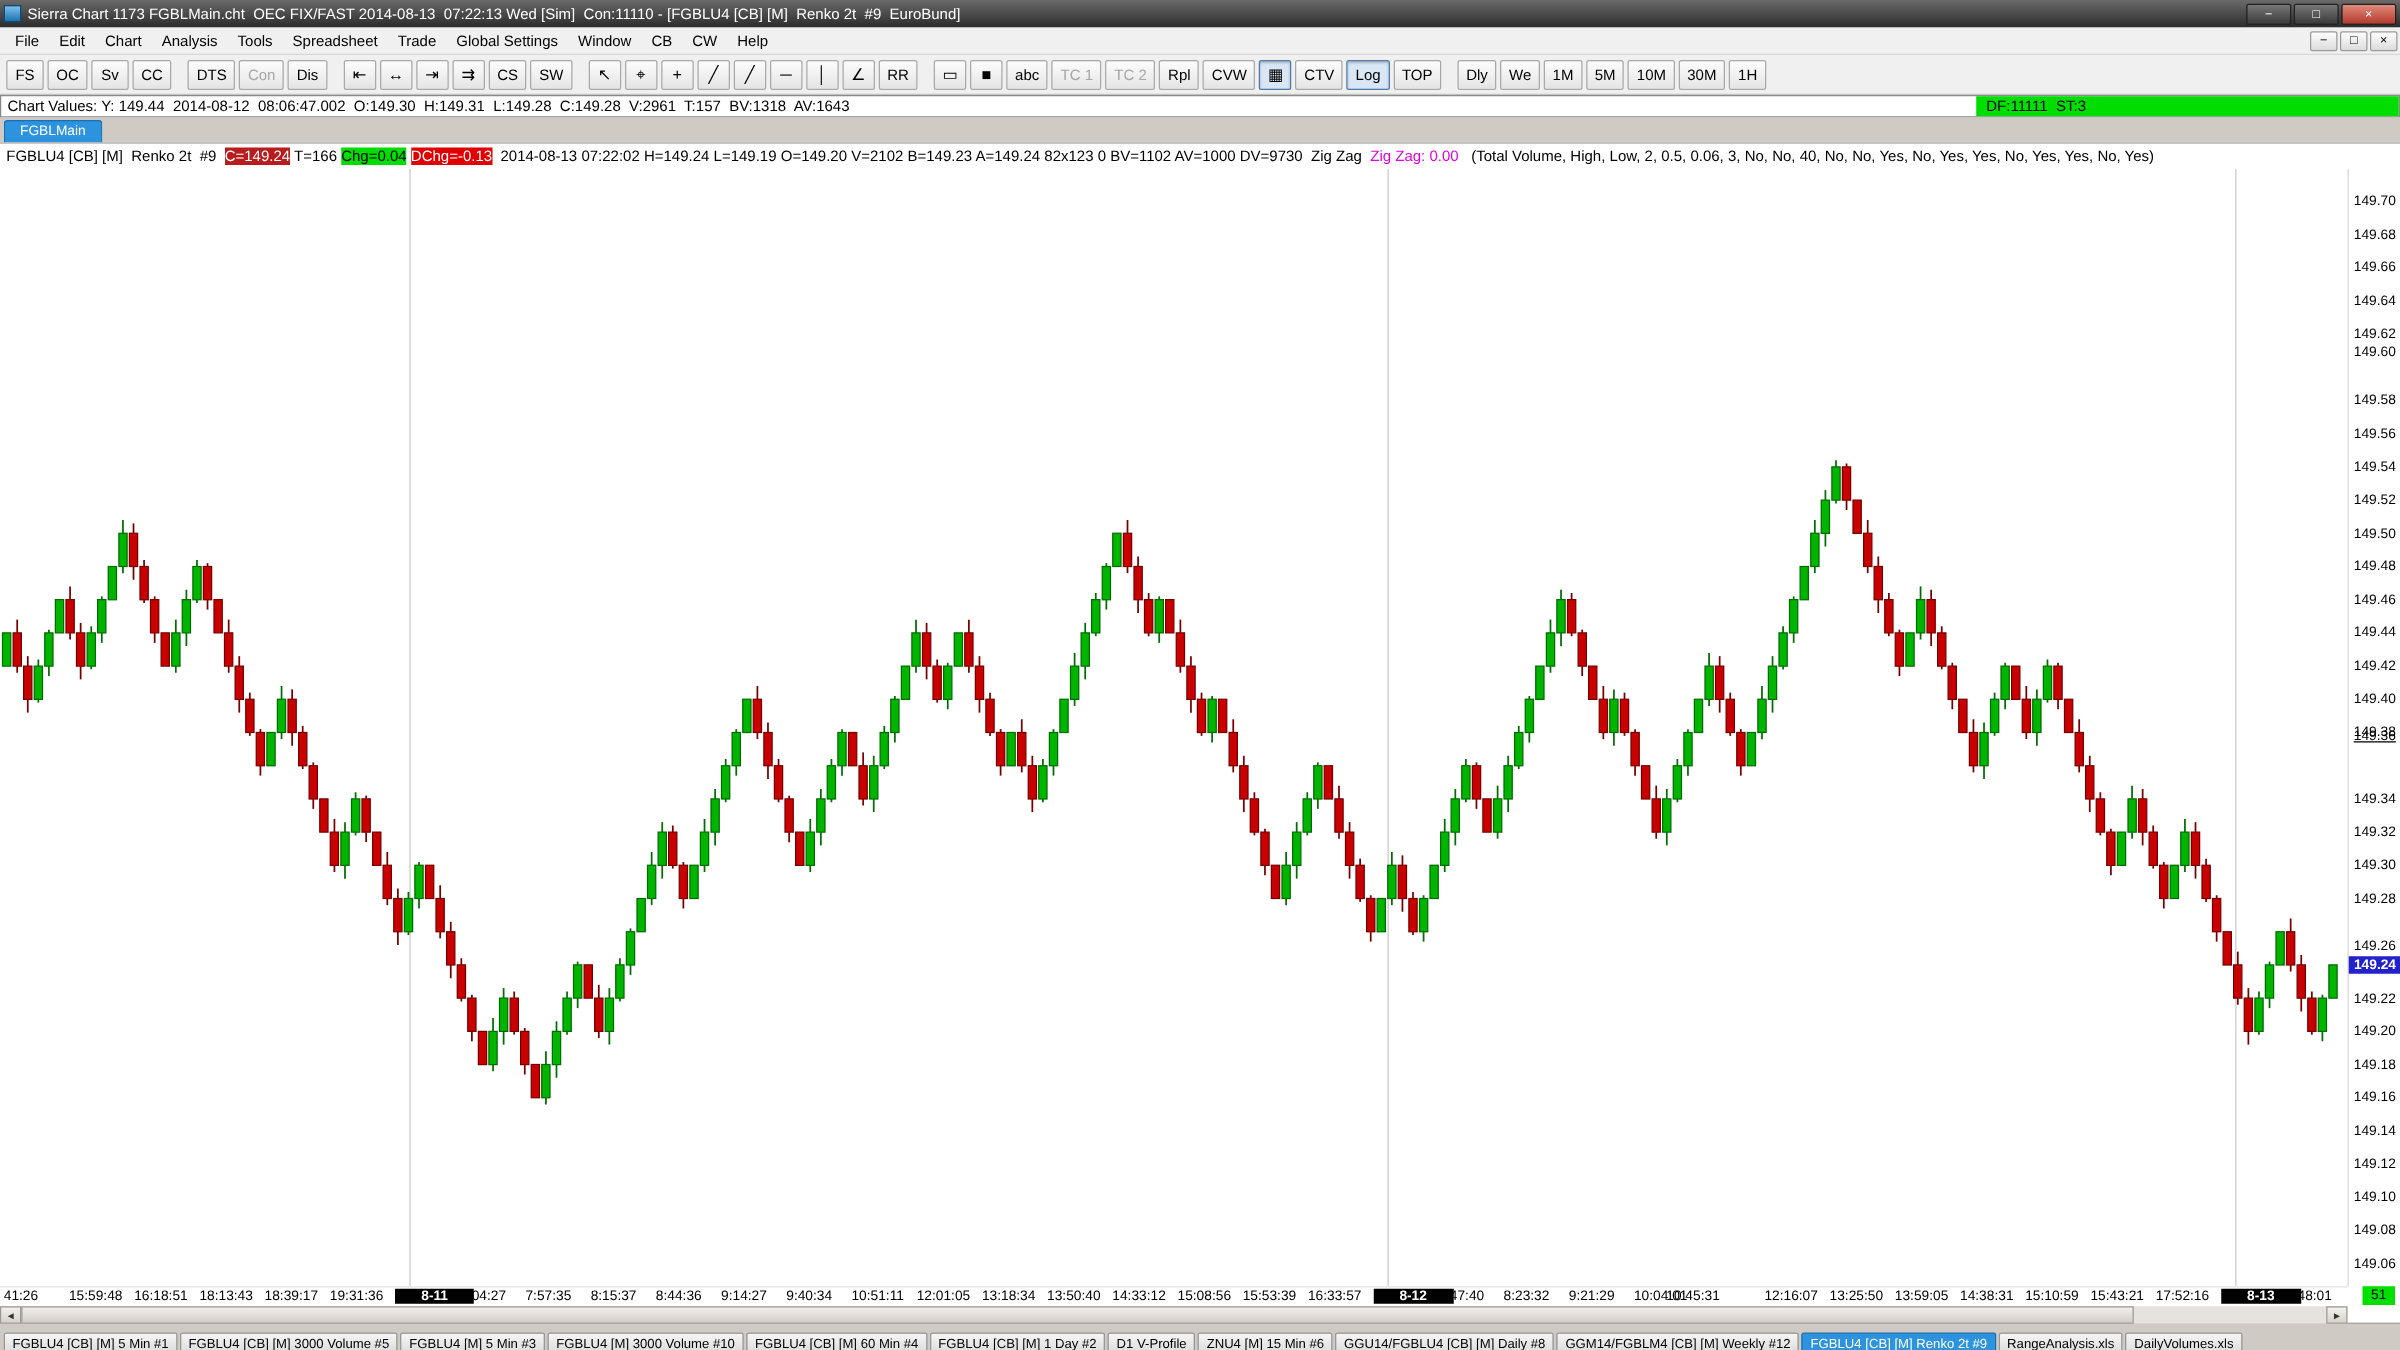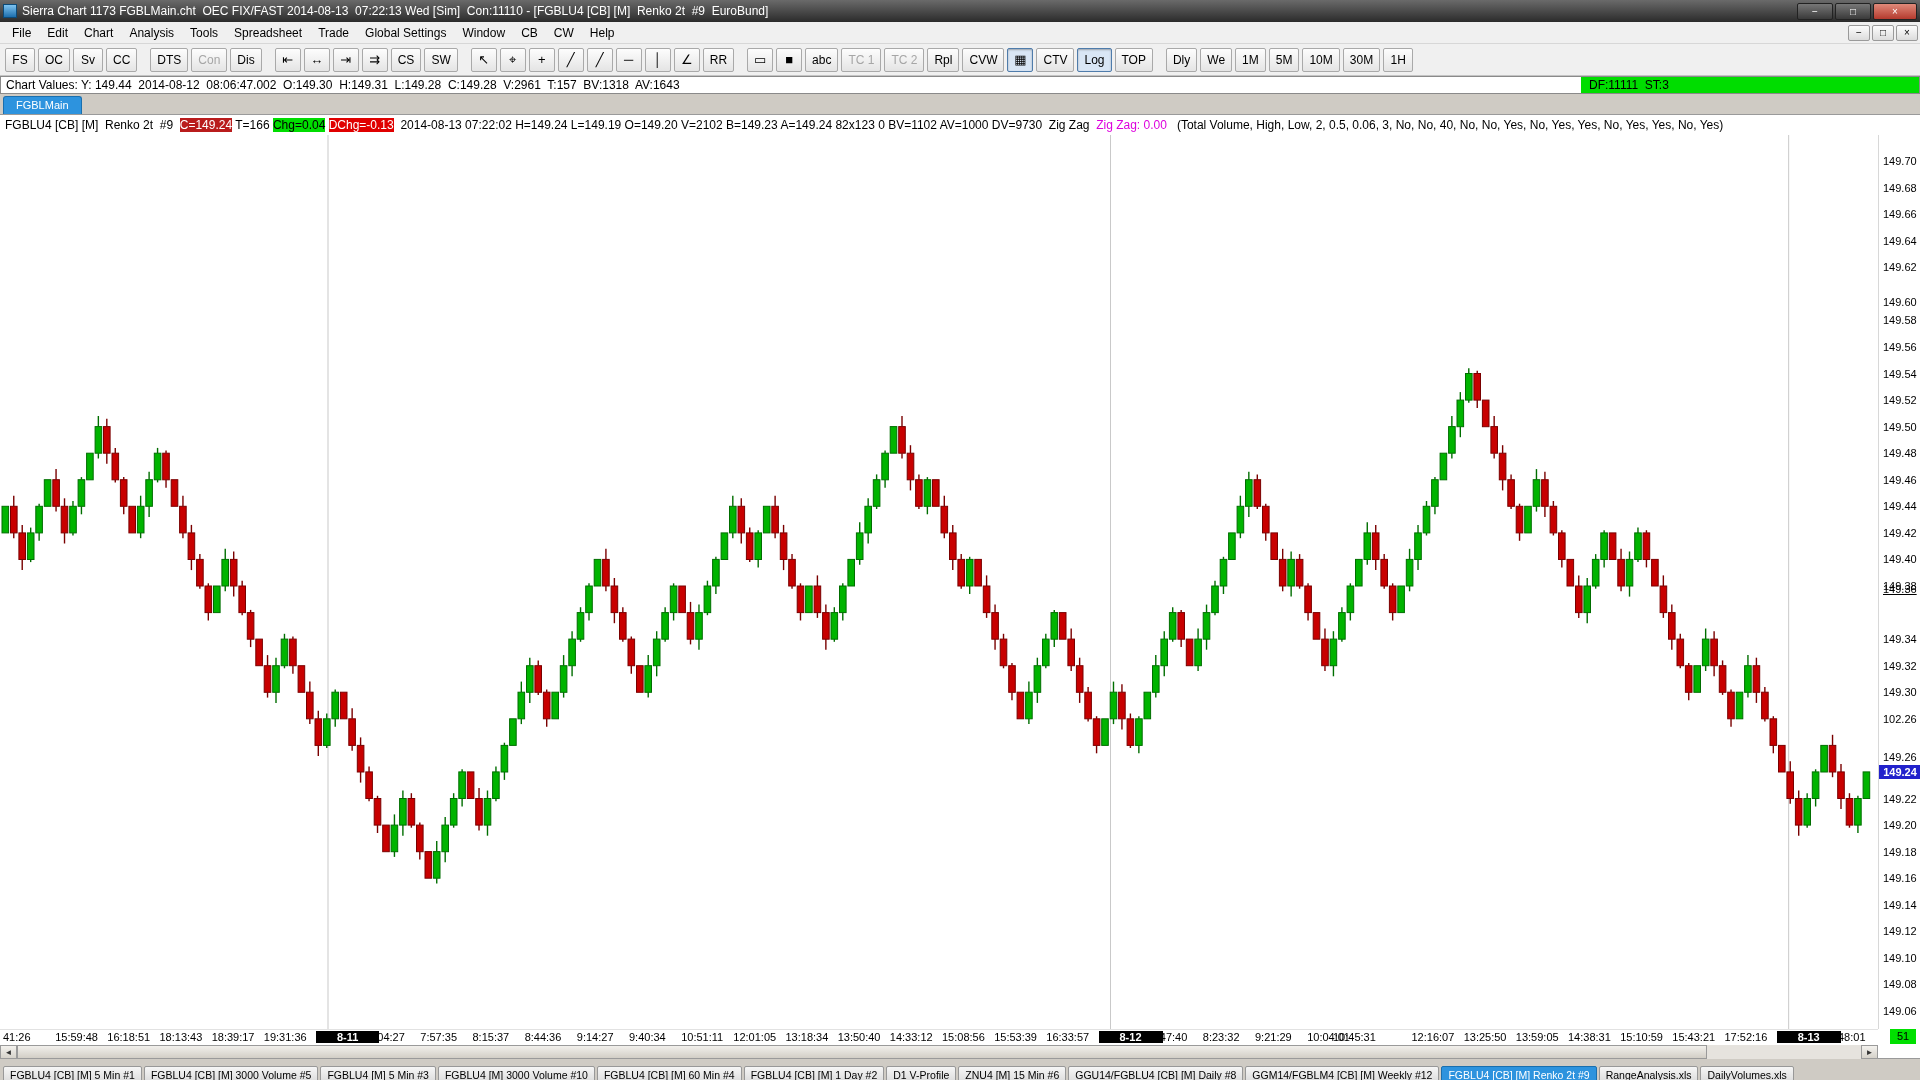--- a/index.html
+++ b/index.html
@@ -732,37 +732,37 @@
         <line x1="1857.920810810811" y1="690.1" x2="1857.920810810811" y2="698.0" stroke="#006e00" stroke-width="1.4"></line>
         <rect x="1854.6" y="663.5" width="6.6" height="26.6" fill="#00b400" stroke="#006e00" stroke-width="1"></rect>
         <rect x="1863.1" y="636.9" width="6.6" height="26.6" fill="#00b400" stroke="#006e00" stroke-width="1"></rect>
       </svg>
     <div id="pricescale">
         <span class="plabel" style="top: 20px;">149.70</span>
         <span class="plabel" style="top: 46.5625px;">149.68</span>
         <span class="plabel" style="top: 73.125px;">149.66</span>
         <span class="plabel" style="top: 99.6875px;">149.64</span>
         <span class="plabel" style="top: 126.25px;">149.62</span>
-        <span class="plabel" style="top: 161px;">149.60</span>
+        <span class="plabel" style="top: 141px;">149.60</span>
         <span class="plabel" style="top: 179.375px;">149.58</span>
         <span class="plabel" style="top: 205.937px;">149.56</span>
         <span class="plabel" style="top: 232.5px;">149.54</span>
         <span class="plabel" style="top: 259.062px;">149.52</span>
         <span class="plabel" style="top: 285.625px;">149.50</span>
         <span class="plabel" style="top: 312.188px;">149.48</span>
         <span class="plabel" style="top: 338.75px;">149.46</span>
         <span class="plabel" style="top: 365.312px;">149.44</span>
         <span class="plabel" style="top: 391.875px;">149.42</span>
         <span class="plabel" style="top: 418.437px;">149.40</span>
         <span class="plabel" style="top: 445px;">149.38</span>
         <span class="plabel" style="top: 448px; text-decoration: underline;">149.36</span>
         <span class="plabel" style="top: 498.125px;">149.34</span>
         <span class="plabel" style="top: 524.688px;">149.32</span>
         <span class="plabel" style="top: 551.25px;">149.30</span>
-        <span class="plabel" style="top: 577.812px;">102.26</span>
+        <span class="plabel" style="top: 577.812px;">149.28</span>
         <span class="plabel" style="top: 604.375px; margin-top: 12px;">149.26</span>
         <span class="plabel" style="top: 630.937px;">149.24</span>
         <span class="plabel" style="top: 657.5px;">149.22</span>
         <span class="plabel" style="top: 684.062px;">149.20</span>
         <span class="plabel" style="top: 710.625px;">149.18</span>
         <span class="plabel" style="top: 737.188px;">149.16</span>
         <span class="plabel" style="top: 763.75px;">149.14</span>
         <span class="plabel" style="top: 790.312px;">149.12</span>
         <span class="plabel" style="top: 816.875px;">149.10</span>
         <span class="plabel" style="top: 843.437px;">149.08</span>

